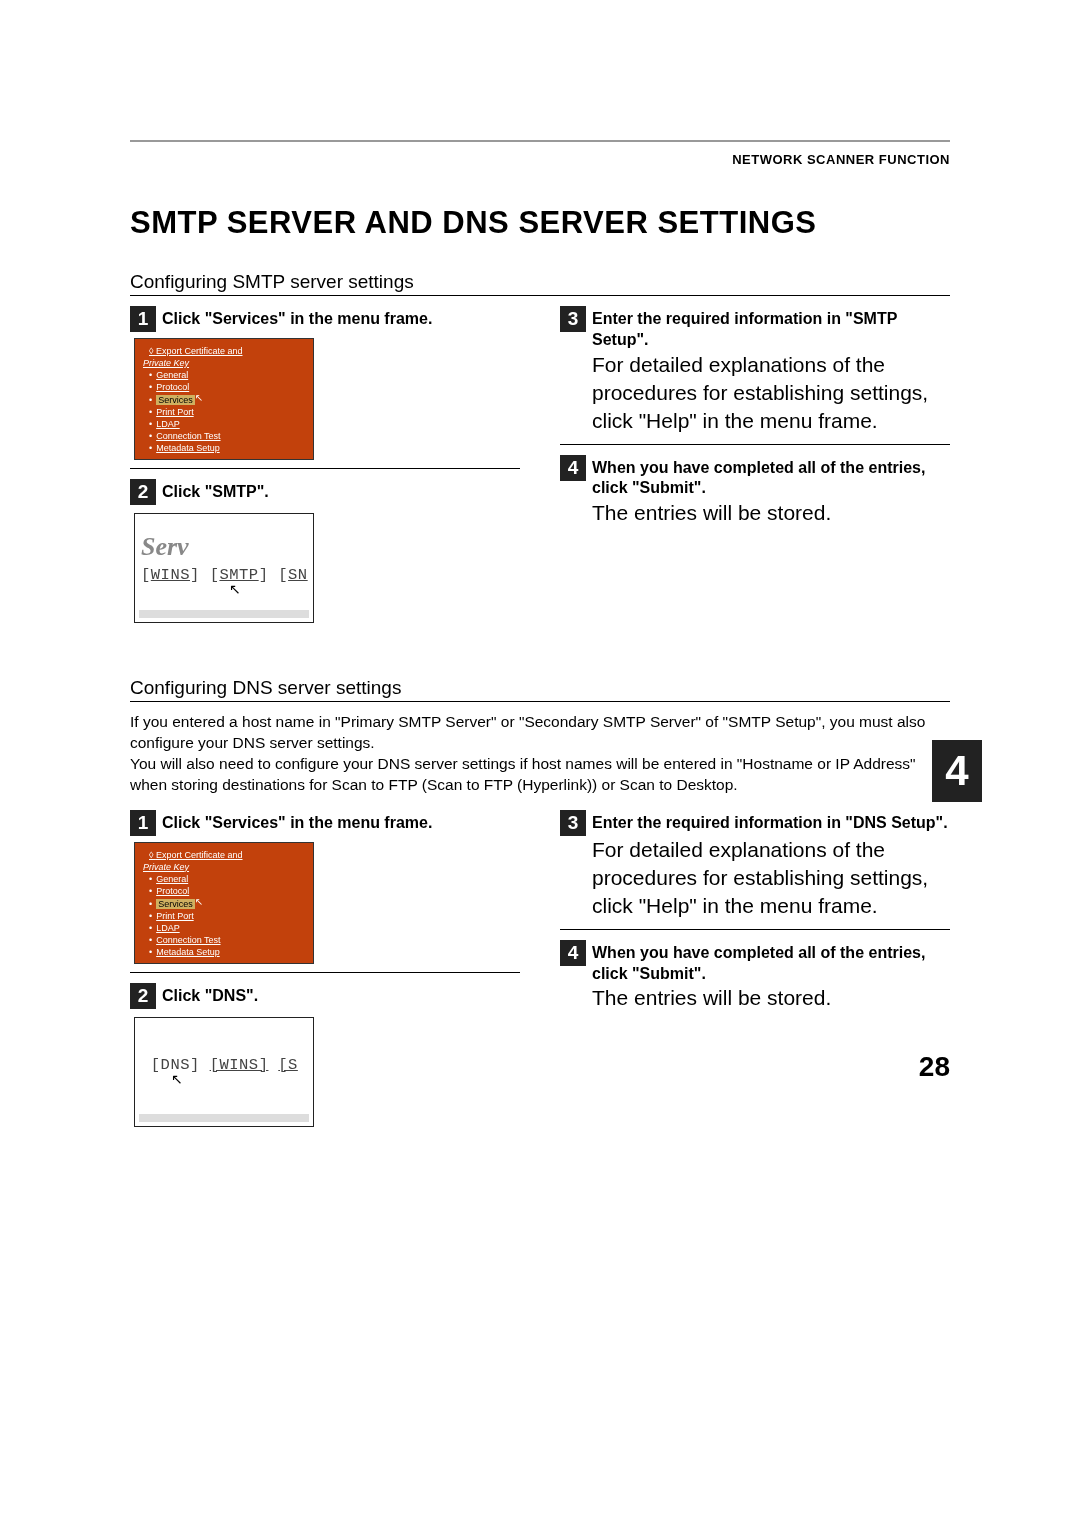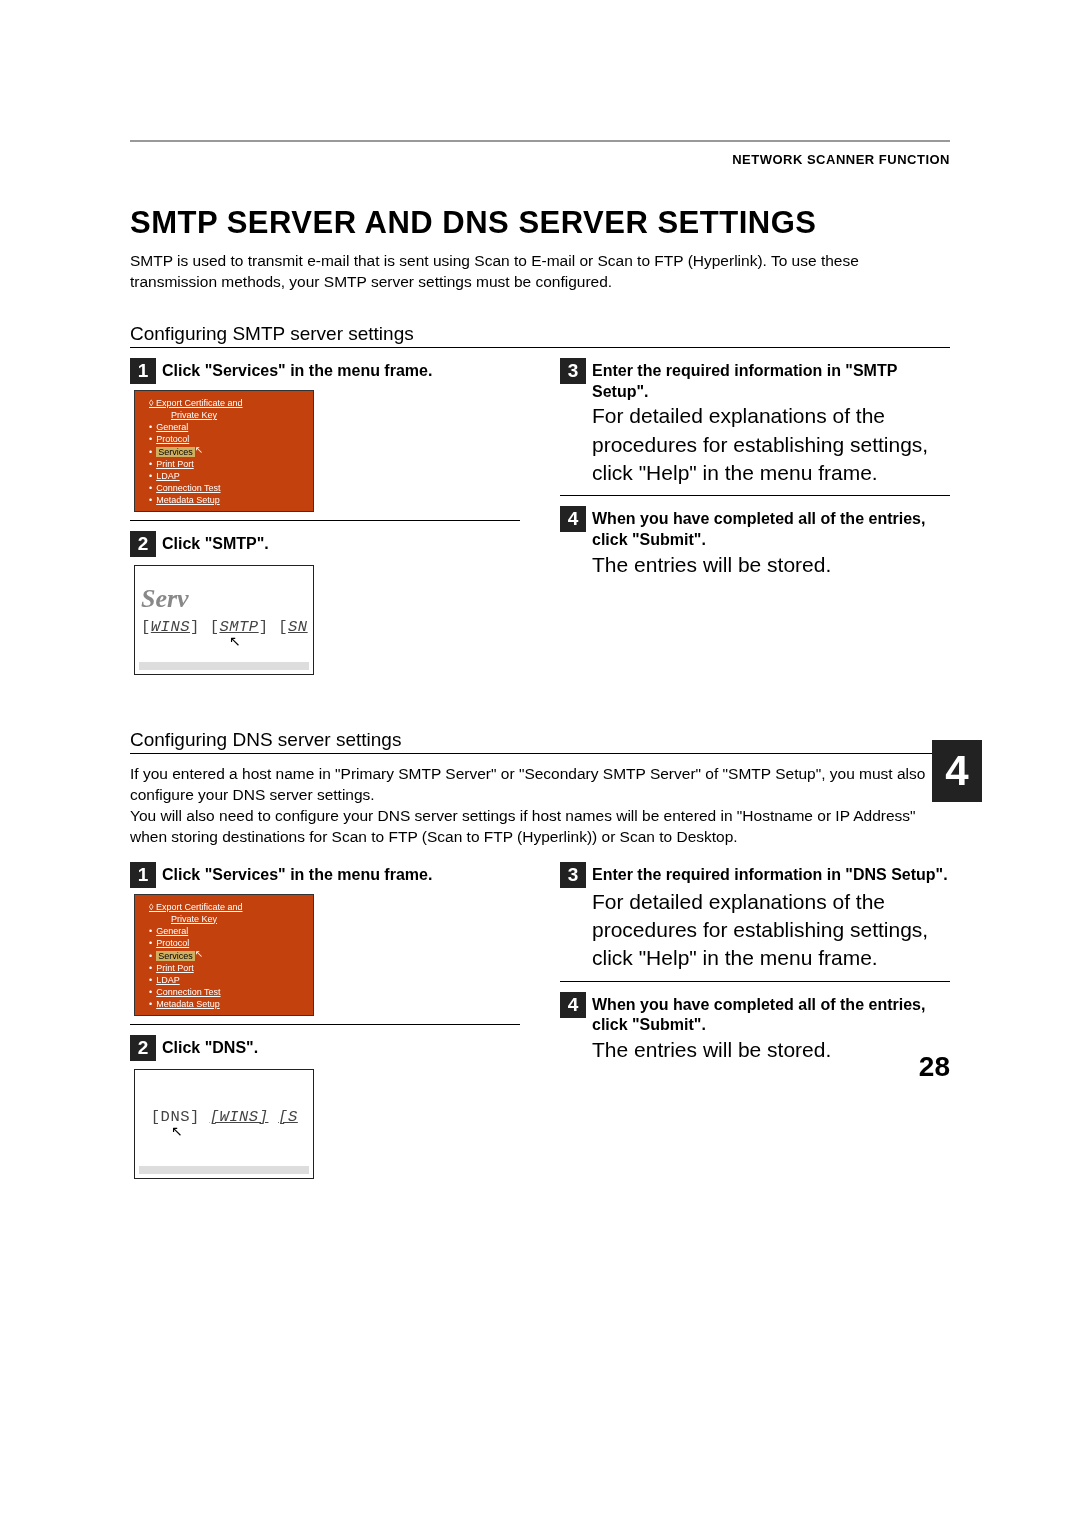--- a/index.html
+++ b/index.html
@@ -101,21 +101,22 @@
     box-sizing: border-box;
     border: 1px solid #333;
   }
   .menu-shot .sub {
     font-size: 9px;
     color: #fff;
     text-decoration: underline;
     padding: 1px 0 1px 14px;
   }
   .menu-shot .sub2 {
-    padding-left: 36px;
+    padding-left: 8px;
+    font-style: italic;
   }
   .menu-shot .item {
     font-size: 9px;
     color: #fff;
     text-decoration: underline;
     padding: 1px 0 1px 14px;
   }
   .menu-shot .item::before {
     content: "•";
     margin-right: 4px;
@@ -157,21 +158,20 @@
     margin-bottom: 4px;
   }
   .serv-links {
     font-family: "Courier New", monospace;
     font-size: 15.5px;
     color: #444;
     letter-spacing: 0.5px;
   }
   .serv-links .lk {
     text-decoration: underline;
-    font-style: italic;
   }
   .serv-cursor {
     font-size: 14px;
     position: relative;
     top: -4px;
   }
   .serv-bottom-bar {
     position: absolute;
     left: 4px;
     right: 4px;
@@ -213,21 +213,20 @@
 </style>
 </head>
 <body>
 
 <div class="page">
 
   <div class="header-line"></div>
   <div class="header-label">NETWORK SCANNER FUNCTION</div>
 
   <div class="page-title">SMTP SERVER AND DNS SERVER SETTINGS</div>
-  <div class="intro">SMTP is used to transmit e-mail that is sent using Scan to E-mail or Scan to FTP (Hyperlink). To use these transmission methods, your SMTP server settings must be configured.</div>
 
   <div class="section-heading">Configuring SMTP server settings</div>
   <div class="underline-thin"></div>
 
   <div class="columns">
 
     <div class="col">
 
       <div class="step-block">
         <div class="step-row">

